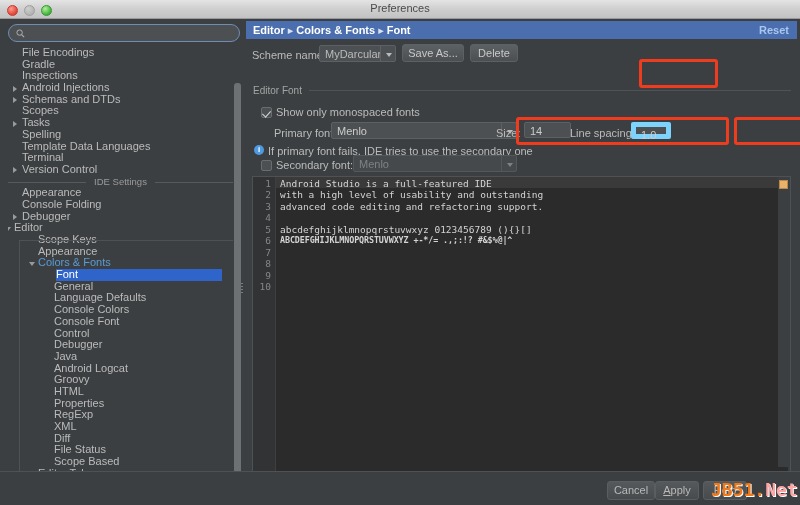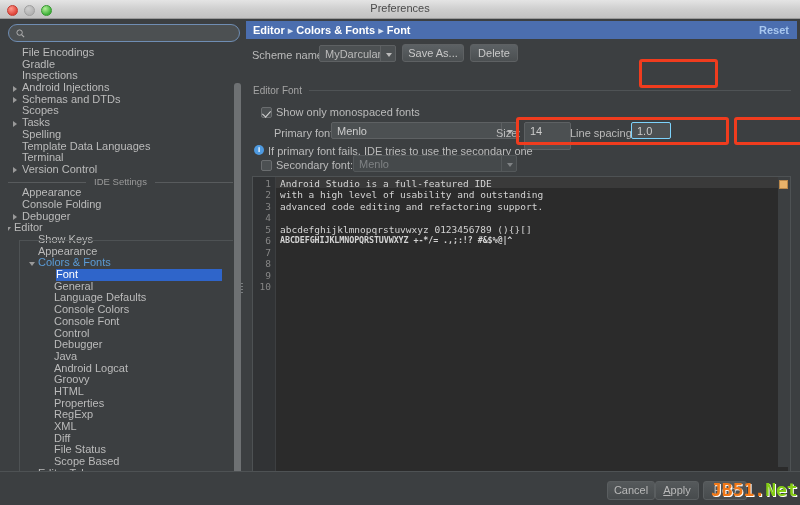--- a/index.html
+++ b/index.html
@@ -230,29 +230,29 @@
   #primary-label { left: 31px; top: 108px; }
   #primary-combo {
     position: absolute; left: 88px; top: 103px; width: 186px; height: 17px;
     background: #4c5052; border: 1px solid #5e6163; border-radius: 2px;
   }
   #primary-combo .val { position: absolute; left: 5px; top: 2px; color: #cccccc; font-size: 11px; }
   #primary-combo .arrowbox { position: absolute; right: 0; top: 0; width: 15px; height: 15px; border-left: 1px solid #5e6163; }
 
   #size-label { left: 253px; top: 108px; }
   #size-field {
-    position: absolute; left: 281px; top: 103px; width: 47px; height: 28px;
+    position: absolute; left: 281px; top: 103px; width: 47px; height: 16px;
     background: #4c5052; border: 1px solid #5e6163; border-radius: 2px;
   }
   #size-field .val { position: absolute; left: 5px; top: 2px; color: #cccccc; font-size: 11px; }
 
   #ls-label { left: 327px; top: 108px; }
   #ls-field {
     position: absolute; left: 388px; top: 103px; width: 40px; height: 17px;
-    background: #4c5052; border: 1px solid #7dd3fc; border-radius: 2px;
+    background: #4c5052; border: 5px solid #7dd3fc; border-radius: 2px;
   }
   #ls-field .val { position: absolute; left: 5px; top: 2px; color: #cccccc; font-size: 11px; }
 
   #info-icon {
     position: absolute; left: 11px; top: 126px;
     width: 10px; height: 10px; border-radius: 50%;
     background: #4e9ae0;
     color: #ffffff; font-size: 8px; font-weight: bold;
     text-align: center; line-height: 10px;
   }
@@ -347,21 +347,21 @@
 
   
   #watermark {
     position: absolute; left: 711px; top: 479px;
     font-family: "DejaVu Sans Mono", monospace;
     font-size: 18px; font-weight: bold;
     letter-spacing: 0px;
     white-space: nowrap;
   }
   #watermark .jb { color: #f07818; text-shadow: 1px 1px 0 #ffffff; }
-  #watermark .net { color: #84cc16; text-shadow: 1px 1px 0 #ffffff; }
+  #watermark .net { color: #fca5a5; text-shadow: 1px 1px 0 #ffffff; }
 </style>
 </head>
 <body>
 
 <div id="window">
 
   <div id="titlebar">
     <div class="traffic close"></div>
     <div class="traffic min"></div>
     <div class="traffic max"></div>
@@ -395,21 +395,21 @@
       <div class="group-sep">
         <span class="line l"></span>
         <span class="gtext">IDE Settings</span>
         <span class="line r"></span>
       </div>
       <div id="tree-bottom">
           <div class="tree-row"><span class="label" style="margin-left: 14px;">Appearance</span></div>
           <div class="tree-row"><span class="label" style="margin-left: 14px;">Console Folding</span></div>
           <div class="tree-row"><span class="arrow collapsed" style="left: 5px;"></span><span class="label" style="margin-left: 14px;">Debugger</span></div>
           <div class="tree-row"><span class="arrow expanded" style="left: -3px;"></span><span class="label" style="margin-left: 6px;">Editor</span></div>
-          <div class="tree-row"><span class="label" style="margin-left: 30px;">Show Keys</span></div>
+          <div class="tree-row"><span class="label" style="margin-left: 30px;">Scope Keys</span></div>
           <div class="tree-row"><span class="label" style="margin-left: 30px;">Appearance</span></div>
           <div class="tree-row accent"><span class="arrow expanded" style="left: 21px;"></span><span class="label" style="margin-left: 30px;">Colors &amp; Fonts</span></div>
           <div class="tree-row selected" style="margin-left: 48px; width: 166px;"><span class="label" style="margin-left: 0px;">Font</span></div>
           <div class="tree-row"><span class="label" style="margin-left: 46px;">General</span></div>
           <div class="tree-row"><span class="label" style="margin-left: 46px;">Language Defaults</span></div>
           <div class="tree-row"><span class="label" style="margin-left: 46px;">Console Colors</span></div>
           <div class="tree-row"><span class="label" style="margin-left: 46px;">Console Font</span></div>
           <div class="tree-row"><span class="label" style="margin-left: 46px;">Control</span></div>
           <div class="tree-row"><span class="label" style="margin-left: 46px;">Debugger</span></div>
           <div class="tree-row"><span class="label" style="margin-left: 46px;">Java</span></div>

